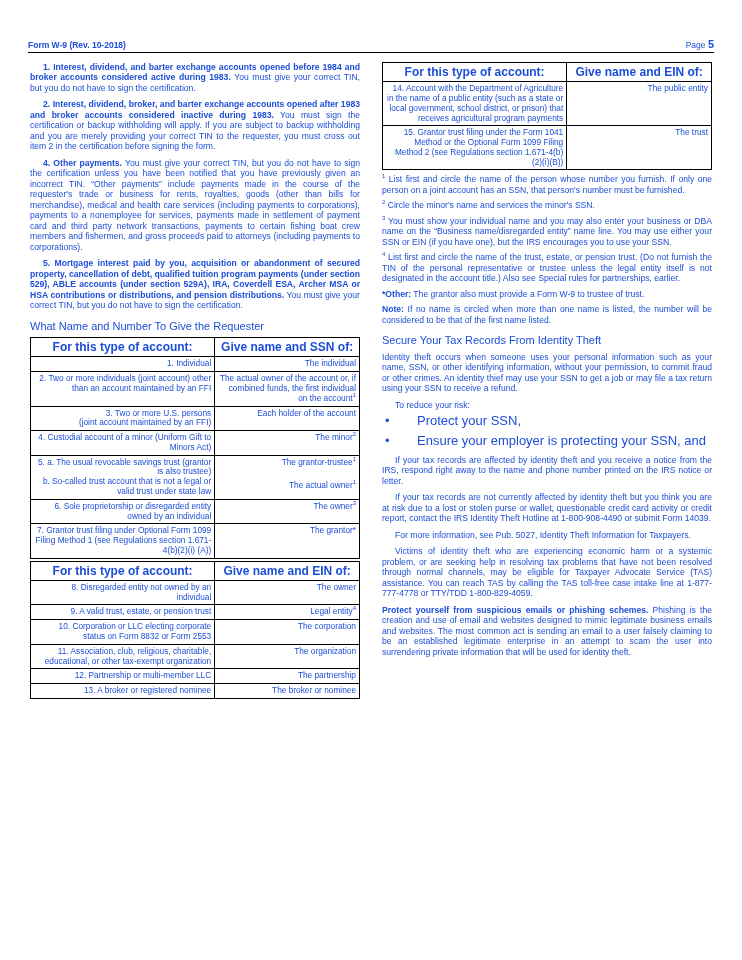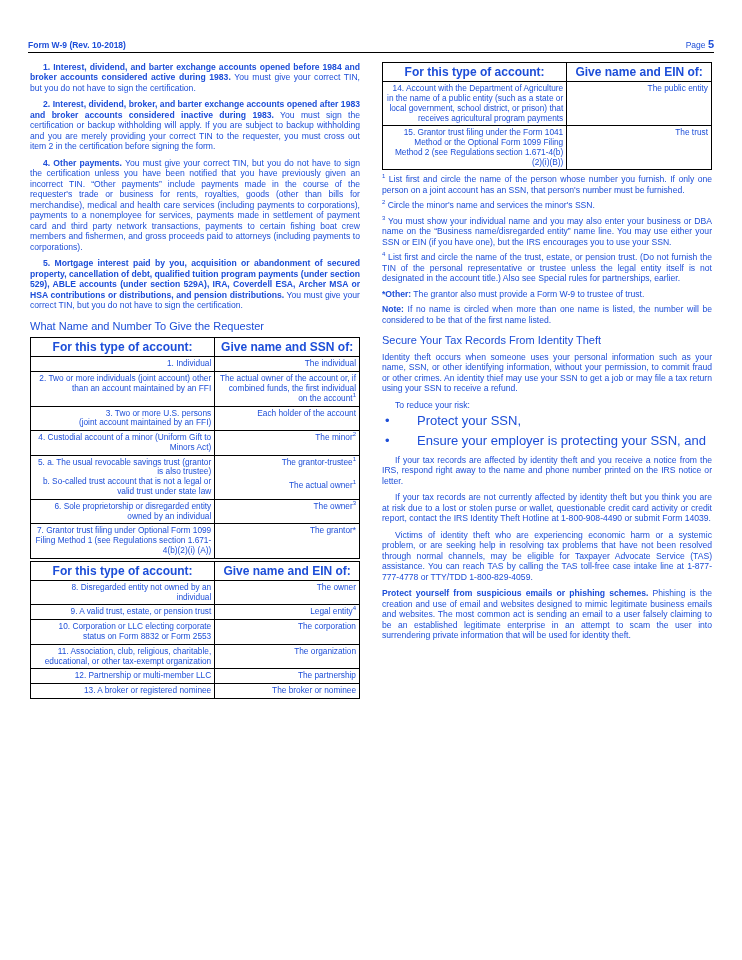--- a/index.html
+++ b/index.html
@@ -250,19 +250,20 @@
     <p>Identity theft occurs when someone uses your personal information such as your name, SSN, or other identifying information, without your permission, to commit fraud or other crimes. An identity thief may use your SSN to get a job or may file a tax return using your SSN to receive a refund.</p>
     <p class="indent tight">To reduce your risk:</p>
 
     <ul class="plain">
       <li>Protect your SSN,</li>
       <li>Ensure your employer is protecting your SSN, and</li>
     </ul>
 
     <p class="indent">If your tax records are affected by identity theft and you receive a notice from the IRS, respond right away to the name and phone number printed on the IRS notice or letter.</p>
     <p class="indent">If your tax records are not currently affected by identity theft but you think you are at risk due to a lost or stolen purse or wallet, questionable credit card activity or credit report, contact the IRS Identity Theft Hotline at 1-800-908-4490 or submit Form 14039.</p>
+    <p class="indent">For more information, see Pub. 5027, Identity Theft Information for Taxpayers.</p>
     <p class="indent">Victims of identity theft who are experiencing economic harm or a systemic problem, or are seeking help in resolving tax problems that have not been resolved through normal channels, may be eligible for Taxpayer Advocate Service (TAS) assistance. You can reach TAS by calling the TAS toll-free case intake line at 1-877-777-4778 or TTY/TDD 1-800-829-4059.</p>
 
     <p><span class="b">Protect yourself from suspicious emails or phishing schemes.</span><span> Phishing is the creation and use of email and websites designed to mimic legitimate business emails and websites. The most common act is sending an email to a user falsely claiming to be an established legitimate enterprise in an attempt to scam the user into surrendering private information that will be used for identity theft.</span></p>
 
   </div>
 
 </div>
 
 </body></html>

